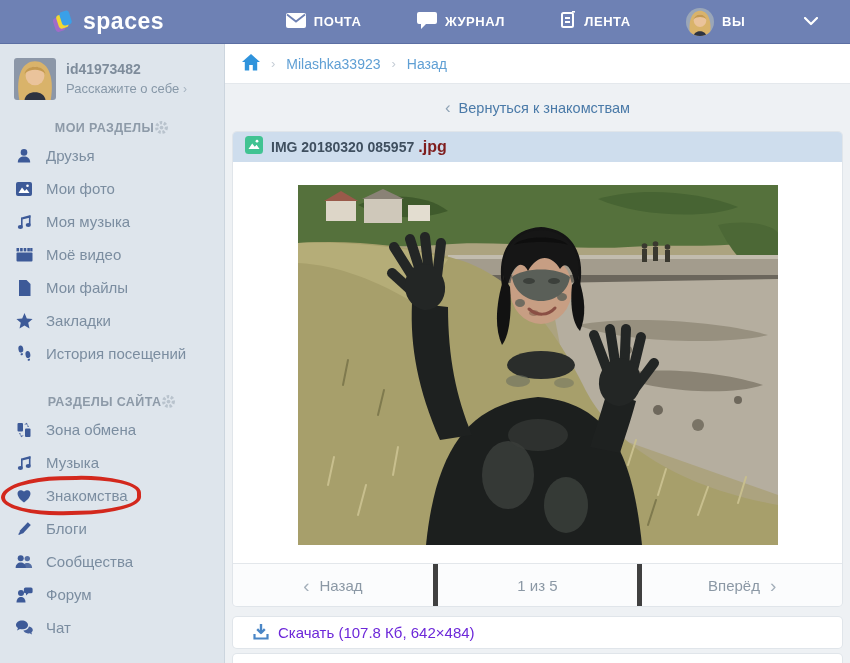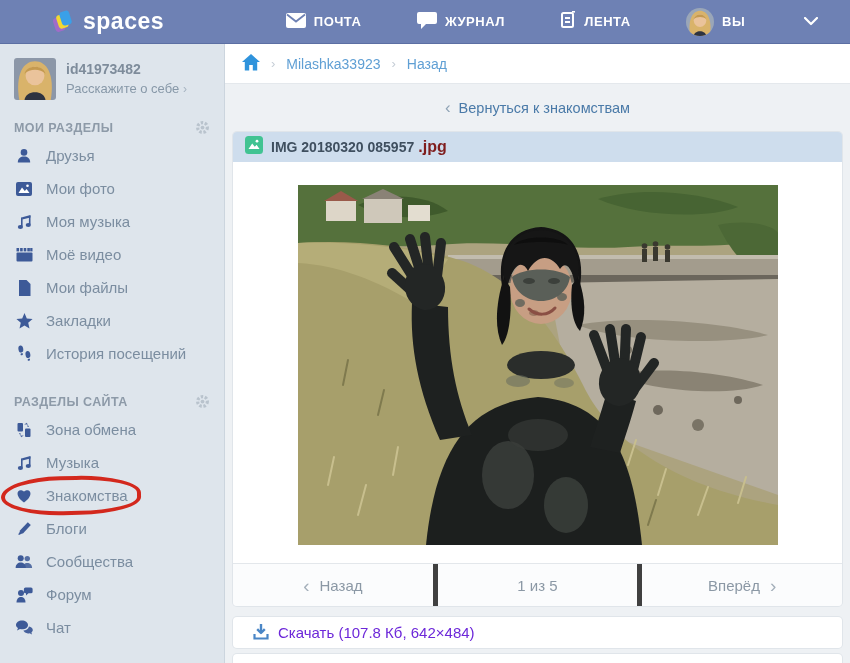--- a/index.html
+++ b/index.html
@@ -22,21 +22,21 @@
   .sidebar { width:225px; flex:none; background:#dee5ec; border-right:1px solid #ccd5de;
              overflow:hidden; }
   .main { flex:1; overflow:hidden; }
 
   
   .user-card { display:flex; gap:10px; padding:14px 12px 10px 14px; cursor:pointer; }
   .user-avatar { width:42px; height:42px; border-radius:3px; overflow:hidden; flex:none; }
   .user-id { font-size:14px; font-weight:bold; color:#7e8c9b; padding-top:3px; }
   .user-about { font-size:13px; color:#8798a8; margin-top:4px; }
   .user-about .arr { color:#a7b4c1; font-size:12px; }
-  .side-section-header { display:flex; justify-content:space-between; align-items:center;
+  .side-section-header { display:flex; justify-content:center; align-items:center;
                          padding:10px 14px 4px 14px; }
   .side-section-title { font-size:12.5px; font-weight:bold; color:#8d9aa8; letter-spacing:.4px; }
   .gear-btn { cursor:pointer; display:flex; }
   .side-item { position:relative; display:flex; align-items:center; gap:13px;
                padding:8px 12px 8px 15px; font-size:15px; color:#7b8da0; cursor:pointer; }
   .side-item .ic { width:18px; display:flex; justify-content:center; flex:none; }
   .section-gap { height:14px; }
   .annotation { position:absolute; left:1px; top:-3px; width:140px; height:39px;
                 border:4px solid #d3281d; pointer-events:none;
                 border-radius:48% 52% 50% 50% / 58% 52% 48% 55%;

